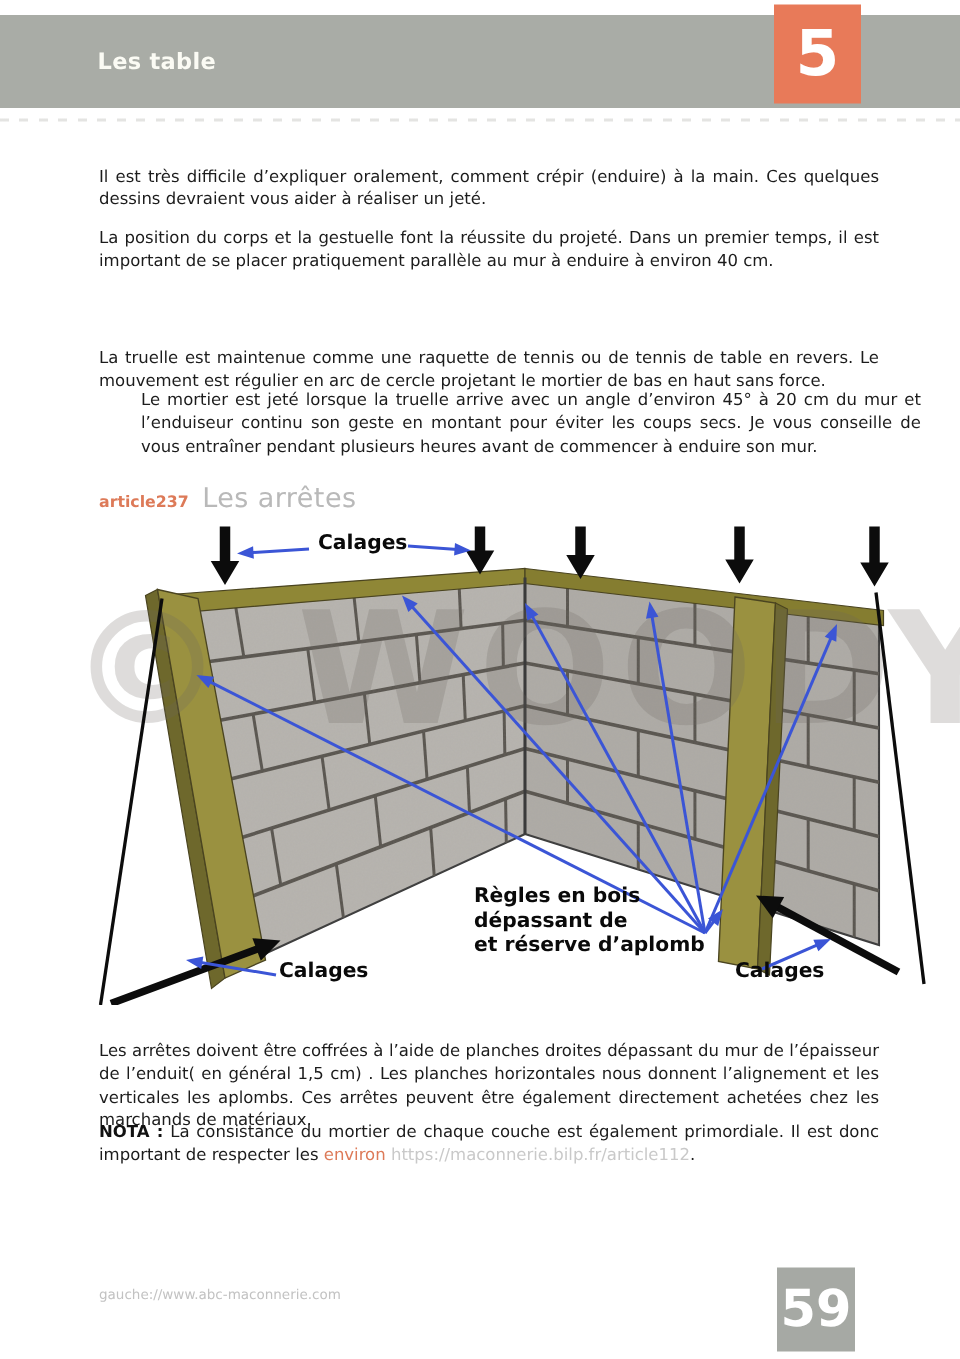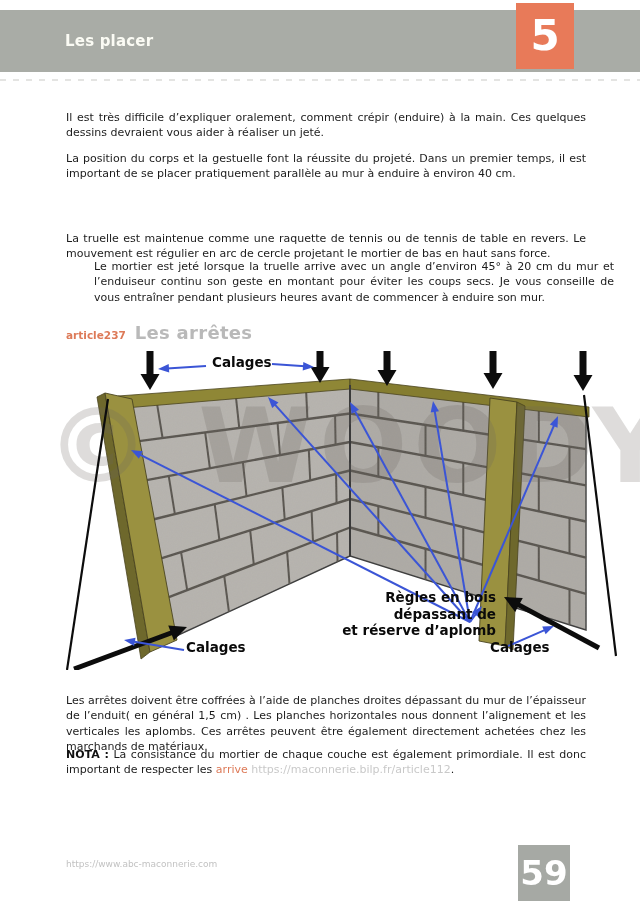--- a/index.html
+++ b/index.html
@@ -19,44 +19,44 @@
   .para{position:absolute;left:66px;width:520px;font-size:11px;line-height:15.4px;text-align:justify;color:#1c1c1c;}
   .p1{top:99px;}.p2{top:140px;}.p3{top:176px;}.p4{top:220px;}.p5{top:248px;margin-left:28px;}
   .p6{top:682px;}.pnota{top:736px;}
   .nota-label{font-weight:bold;color:#111;}
   .link-orange{color:#dd7a58;}
   .link-gray{color:#c9c9c9;}
 
   
   .section-h{position:absolute;left:66px;top:322px;display:flex;align-items:baseline;gap:9px;}
   .article-ref{font-size:10.5px;font-weight:bold;color:#dd7a58;}
-  .section-title{font-size:18px;font-weight:bold;color:#b9b9b9;letter-spacing:.3px;}
+  .section-title{font-size:18px;font-weight:normal;color:#b9b9b9;letter-spacing:.3px;}
 
   
   .fig-svg{position:absolute;left:0;top:340px;width:640px;height:330px;}
-  .fig-label{position:absolute;font-size:13.5px;font-weight:bold;color:#0a0a0a;white-space:nowrap;text-align:right;}
+  .fig-label{position:absolute;font-size:13.5px;font-weight:bold;color:#0a0a0a;white-space:nowrap;}
   .lbl-calages-top{left:212px;top:354px;}
   .lbl-calages-bl{left:186px;top:639px;}
   .lbl-calages-br{left:490px;top:639px;}
   .lbl-regles{left:316px;top:589px;line-height:16.5px;white-space:normal;width:180px;}
 
   
   .footer{position:absolute;left:66px;top:859px;font-size:9px;line-height:11.5px;color:#c2c2c2;}
   .footer b{color:#b9b9b9;}
   .page-badge{position:absolute;left:518px;top:845px;width:52px;height:56px;background:#a6a9a4;
               display:flex;align-items:center;justify-content:center;}
   .page-badge span{color:#ffffff;font-size:34px;font-weight:bold;line-height:1;}
 </style>
 </head>
 <body>
 
 <div class="page">
 
   <div class="band"></div>
-  <div class="band-title">Les placer</div>
+  <div class="band-title">Les table</div>
   <div class="chapter-badge">
     <span>5</span>
   </div>
   <div class="dashes"></div>
 
   <p class="para p1"> Il est très difficile d’expliquer oralement, comment crépir (enduire) à la main. Ces quelques dessins devraient vous aider à réaliser un jeté.</p>
   <p class="para p2">La position du corps et la gestuelle font la réussite du projeté. Dans un premier temps, il est important de se placer pratiquement parallèle au mur à enduire à environ 40 cm.</p>
   <p class="para p4">La truelle est maintenue comme une raquette de tennis ou de tennis de table en revers. Le mouvement est régulier en arc de cercle projetant le mortier de bas en haut sans force.</p>
   <p class="para p5">Le mortier est jeté lorsque la truelle arrive avec un angle d’environ 45° à 20 cm du mur et l’enduiseur continu son geste en montant pour éviter les coups secs. Je vous conseille de vous entraîner pendant plusieurs heures avant de commencer à enduire son mur.</p>
 
@@ -183,23 +183,23 @@
   <div class="fig-label lbl-calages-bl">Calages</div>
   <div class="fig-label lbl-calages-br">Calages</div>
   <div class="fig-label lbl-regles">
     <div>Règles en bois</div>
     <div>dépassant de</div>
     <div>et réserve d’aplomb</div>
   </div>
 
   <p class="para p6">Les arrêtes doivent être coffrées à l’aide de planches droites dépassant du mur de l’épaisseur de l’enduit( en général 1,5 cm) . Les planches horizontales nous donnent l’alignement et les verticales les aplombs. Ces arrêtes peuvent être également directement achetées chez les marchands de matériaux.</p>
   <p class="para pnota">
-    <span class="nota-label">NOTA :</span><span> La consistance du mortier de chaque couche est également primordiale. Il est donc important de respecter les </span><span class="link-orange">arrive</span><span class="link-gray"> https://maconnerie.bilp.fr/article112</span><span>.</span>
+    <span class="nota-label">NOTA :</span><span> La consistance du mortier de chaque couche est également primordiale. Il est donc important de respecter les </span><span class="link-orange">environ</span><span class="link-gray"> https://maconnerie.bilp.fr/article112</span><span>.</span>
   </p>
 
   <div class="footer">
-    <div>https://www.abc-maconnerie.com</div>
+    <div>gauche://www.abc-maconnerie.com</div>
   </div>
   <div class="page-badge">
     <span>59</span>
   </div>
 
 </div>
 
 </body></html>

